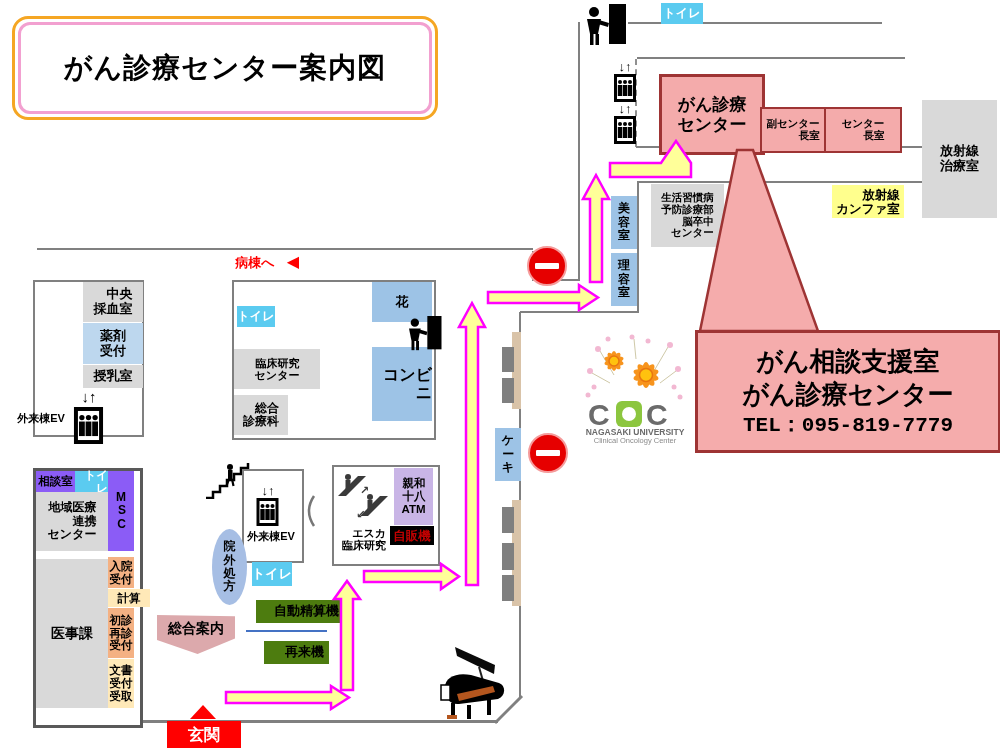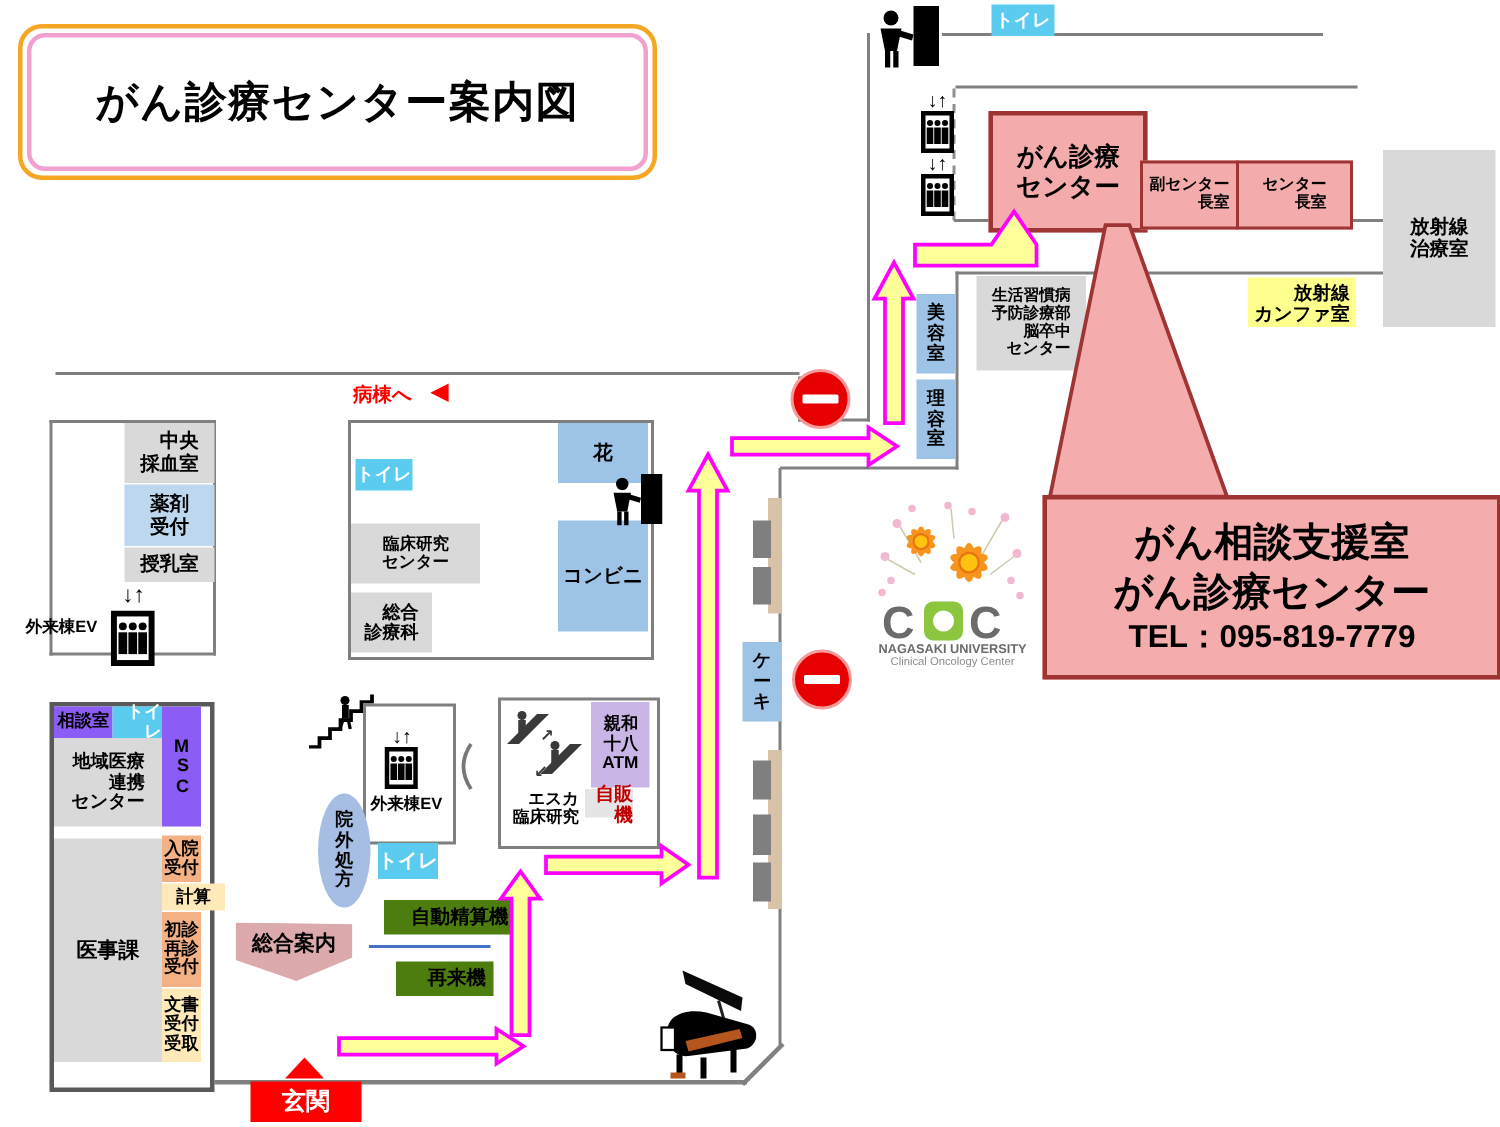--- a/index.html
+++ b/index.html
@@ -23,21 +23,21 @@
   .redtext{color:#FF0000;}
   .title-outer{position:absolute;left:12px;top:16px;width:420px;height:98px;
                border:3.5px solid #F5A623;border-radius:16px;}
   .title-inner{position:absolute;inset:3px;border:3.5px solid #F2A0D0;border-radius:12px;
                display:flex;flex-direction:column;align-items:center;justify-content:center;}
   .title-main{font-size:28px;font-weight:bold;letter-spacing:1px;color:#000;}
   .title-date{font-size:20px;font-weight:bold;color:#000;margin-top:2px;}
   .callout-box{position:absolute;left:695px;top:330px;width:300px;height:117px;background:#F5ACAC;
                border:3px solid #9E3434;display:flex;flex-direction:column;align-items:center;justify-content:center;}
   .callout-l{font-size:26px;font-weight:bold;line-height:1.25;color:#000;}
-  .callout-tel{font-size:21px;font-weight:bold;color:#000;}
+  .callout-tel{font-size:21px;font-weight:bold;color:#000;font-family:Liberation Mono, monospace;}
   .bench{position:absolute;background:#D9C3A8;}
   .benchbox{position:absolute;background:#7F7F7F;}
   .pentagon{position:absolute;left:157px;top:615px;width:78px;height:39px;background:#DCA9AC;
             clip-path:polygon(0 0,100% 3%,100% 60%,52% 100%,0 64%);
             display:flex;justify-content:center;font-weight:bold;font-size:14px;padding-top:5px;box-sizing:border-box;}
   svg{display:block;}
 </style>
 </head>
 <body>
 
@@ -182,21 +182,21 @@
     <text x="66" y="94" font-size="30" font-weight="bold" fill="#6B6B6B">C</text>
     <text x="55" y="104" font-size="8.5" font-weight="bold" fill="#6B6B6B" text-anchor="middle">NAGASAKI UNIVERSITY</text>
     <text x="55" y="112" font-size="7.5" fill="#8A8A8A" text-anchor="middle">Clinical Oncology Center</text>
   </svg>
 
   <div class="room redtext" style="left:224px;top:255px;width:62px;height:17px;font-size:13px;background:none">病棟へ</div>
   <div class="room redtext" style="left:284px;top:252px;width:18px;height:20px;font-size:16px;background:none">◀</div>
 
   <div class="abs" style="left:232px;top:280px;width:200px;height:156px;border:2px solid #7F7F7F;background:#fff"></div>
   <div class="room blue" style="left:372px;top:282px;width:60px;height:40px;font-size:13px">花</div>
-  <div class="room blue" style="left:372px;top:347px;width:60px;height:74px;font-size:13px">コンビニ</div>
+  <div class="room blue" style="left:372px;top:347px;width:60px;height:74px;font-size:16px">コンビニ</div>
   <div class="room cyan" style="left:237px;top:306px;width:38px;height:21px">トイレ</div>
   <div class="room gray" style="left:234px;top:349px;width:86px;height:40px;font-size:11px">臨床研究
 センター</div>
   <div class="room gray" style="left:234px;top:395px;width:54px;height:40px">総合
 診療科</div>
   <svg class="abs" style="left:404px;top:311px" width="40" height="45" viewBox="0 0 48 46">
     <rect x="28" y="2" width="17" height="40" fill="#000"></rect>
     <circle cx="13" cy="10" r="5" fill="#000"></circle>
     <polygon points="6,17 20,17 17,32 9,32" fill="#000"></polygon>
     <rect x="9" y="32" width="3.5" height="11" fill="#000"></rect>
@@ -281,21 +281,21 @@
           <rect x="9.5" y="8" width="5" height="10"></rect>
         <text x="-2" y="26" font-size="11" font-weight="bold">↙</text>
       </g>
     </g>
   </svg>
   <div class="room" style="left:338px;top:524px;width:52px;height:30px;font-size:11px;background:none">エスカ
 臨床研究</div>
   <div class="room" style="left:394px;top:468px;width:39px;height:57px;font-size:11.5px;background:#C9B5E6">親和
 十八
 ATM</div>
-  <div class="room" style="left:390px;top:526px;width:32px;height:19px;font-size:12.5px;background:#e5e5e5;color:#C00000">自販機</div>
+  <div class="room" style="left:390px;top:526px;width:44px;height:19px;font-size:12.5px;background:#000000;color:#C00000">自販機</div>
 
   <div class="room" style="left:212px;top:529px;width:35px;height:76px;border-radius:50%;background:#A6BEE4">院
 外
 処
 方</div>
   <div class="room cyan" style="left:252px;top:562px;width:40px;height:24px;font-size:13px">トイレ</div>
   <div class="room yellowm" style="left:256px;top:600px;width:69px;height:23px;font-size:13px">自動精算機</div>
   <div class="abs" style="left:246px;top:630px;width:81px;height:2px;background:#4472C4"></div>
   <div class="room yellowm" style="left:264px;top:641px;width:49px;height:23px;font-size:13px">再来機</div>
   <div class="pentagon">総合案内</div>

